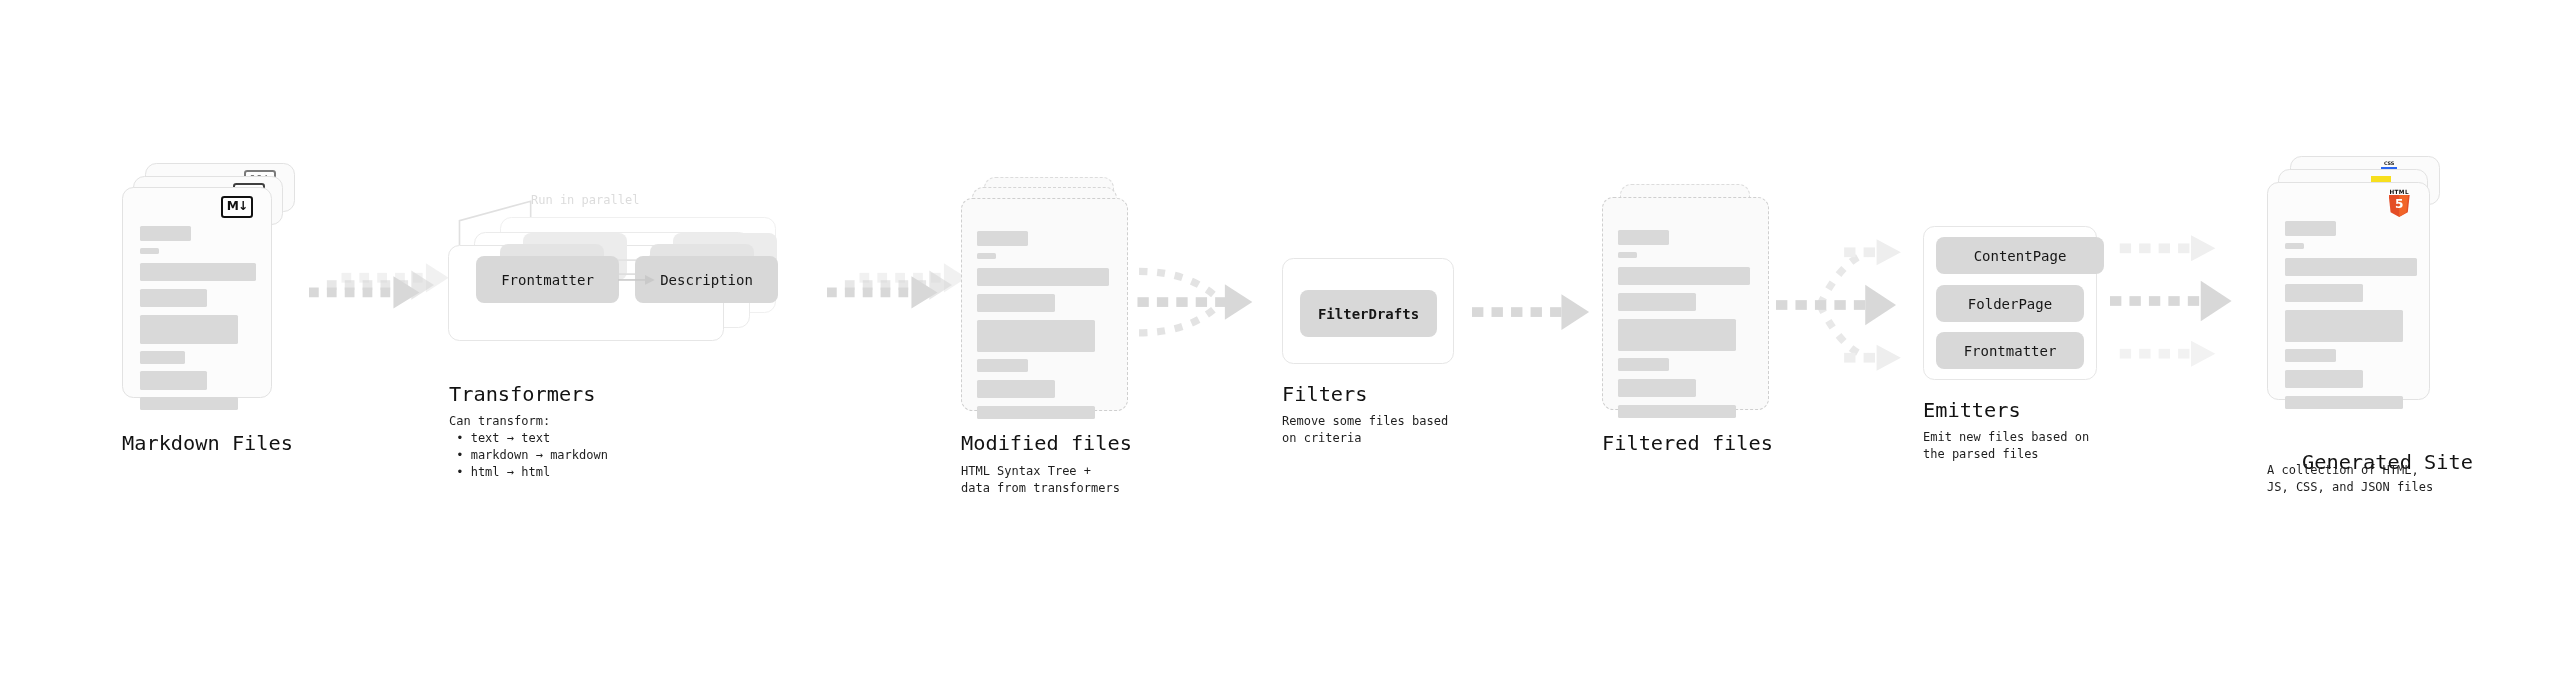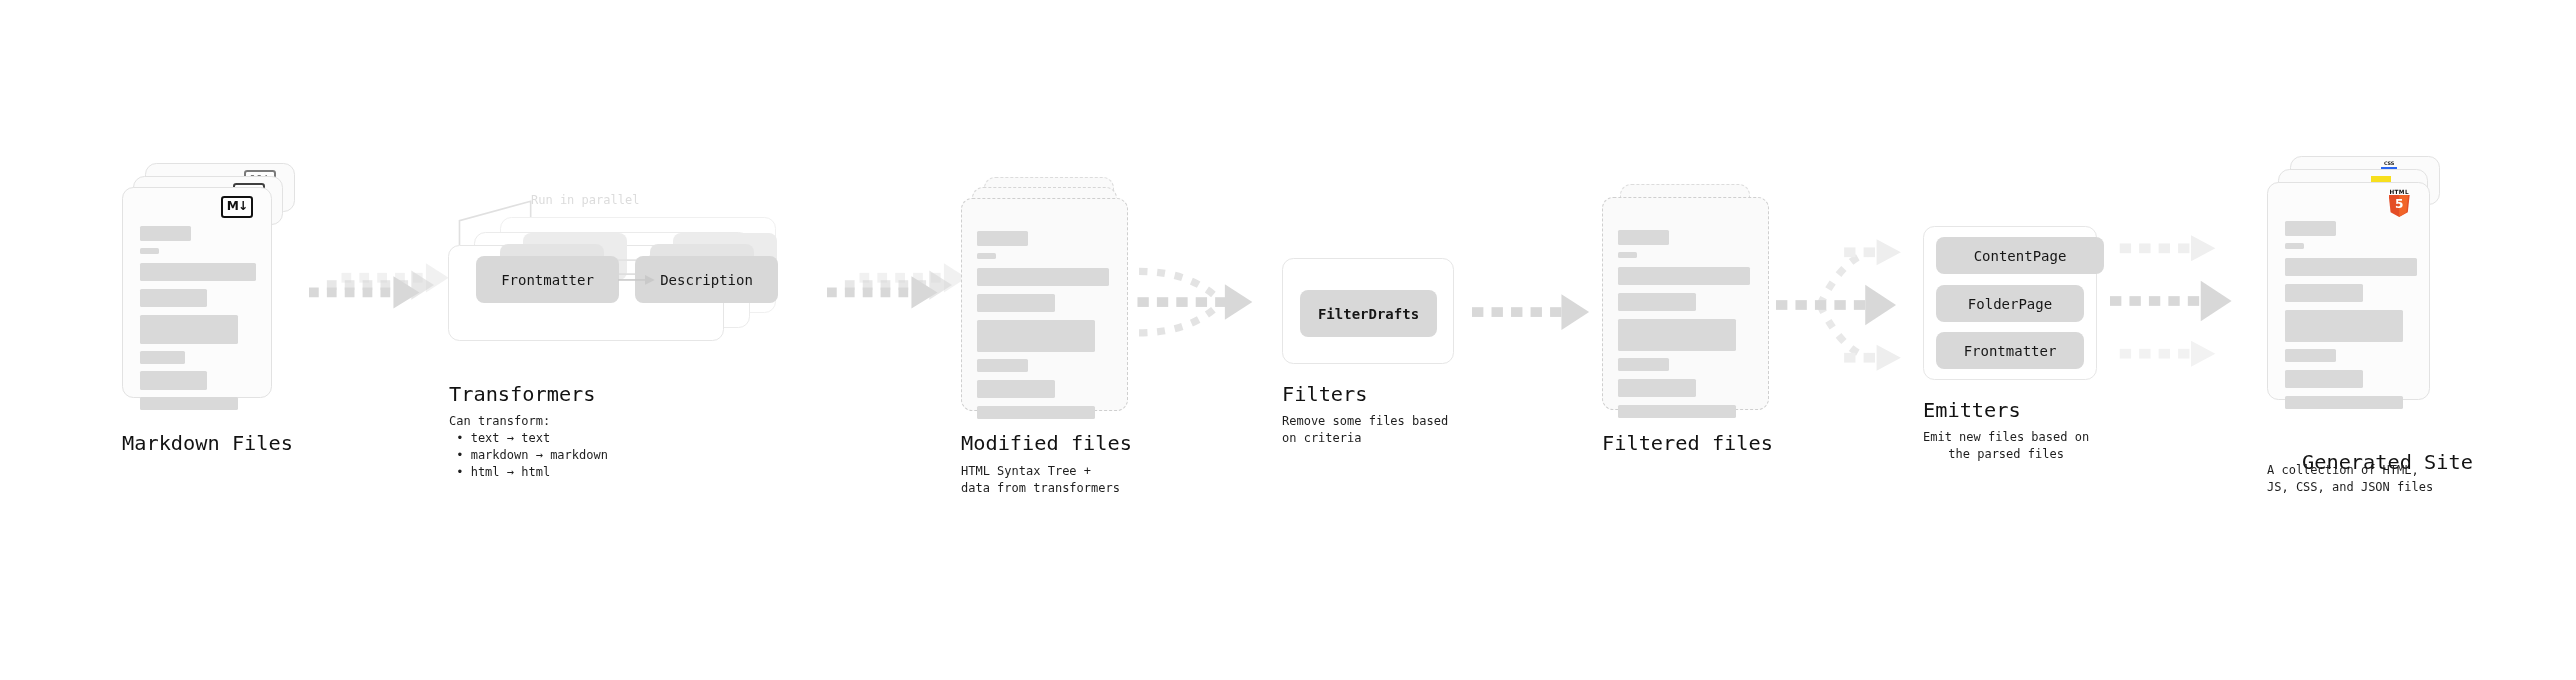--- a/index.html
+++ b/index.html
@@ -393,21 +393,21 @@
     </svg>
   </div>
 
   <div class="node" style="left:1923px;top:226px;">
     <div class="gbox" style="left:0;top:0;width:174px;height:154px;"></div>
     <div class="chip" style="left:13px;top:11.4px;width:168px;height:37px;">ContentPage</div>
     <div class="chip" style="left:13px;top:59px;width:148px;height:37px;">FolderPage</div>
     <div class="chip" style="left:13px;top:106px;width:148px;height:37px;">Frontmatter</div>
   </div>
   <div class="title" style="left:1923px;top:398px;">Emitters</div>
-  <div class="sub" style="left:1923px;top:429px;text-align:center;">Emit new files based on
+  <div class="sub" style="left:1923px;top:429px;">Emit new files based on
 the parsed files</div>
 
   <div class="node" style="left:2110px;top:232px;">
     <svg width="154" height="138" viewBox="0 0 190 170">
       <g fill="#efefef">
         <rect x="12" y="14" width="14" height="12"></rect>
           <rect x="36" y="14" width="14" height="12"></rect>
         <rect x="60" y="14" width="14" height="12"></rect>
           <rect x="84" y="14" width="14" height="12"></rect>
         <path d="M100 4 L130 20 L100 36 Z"></path>

